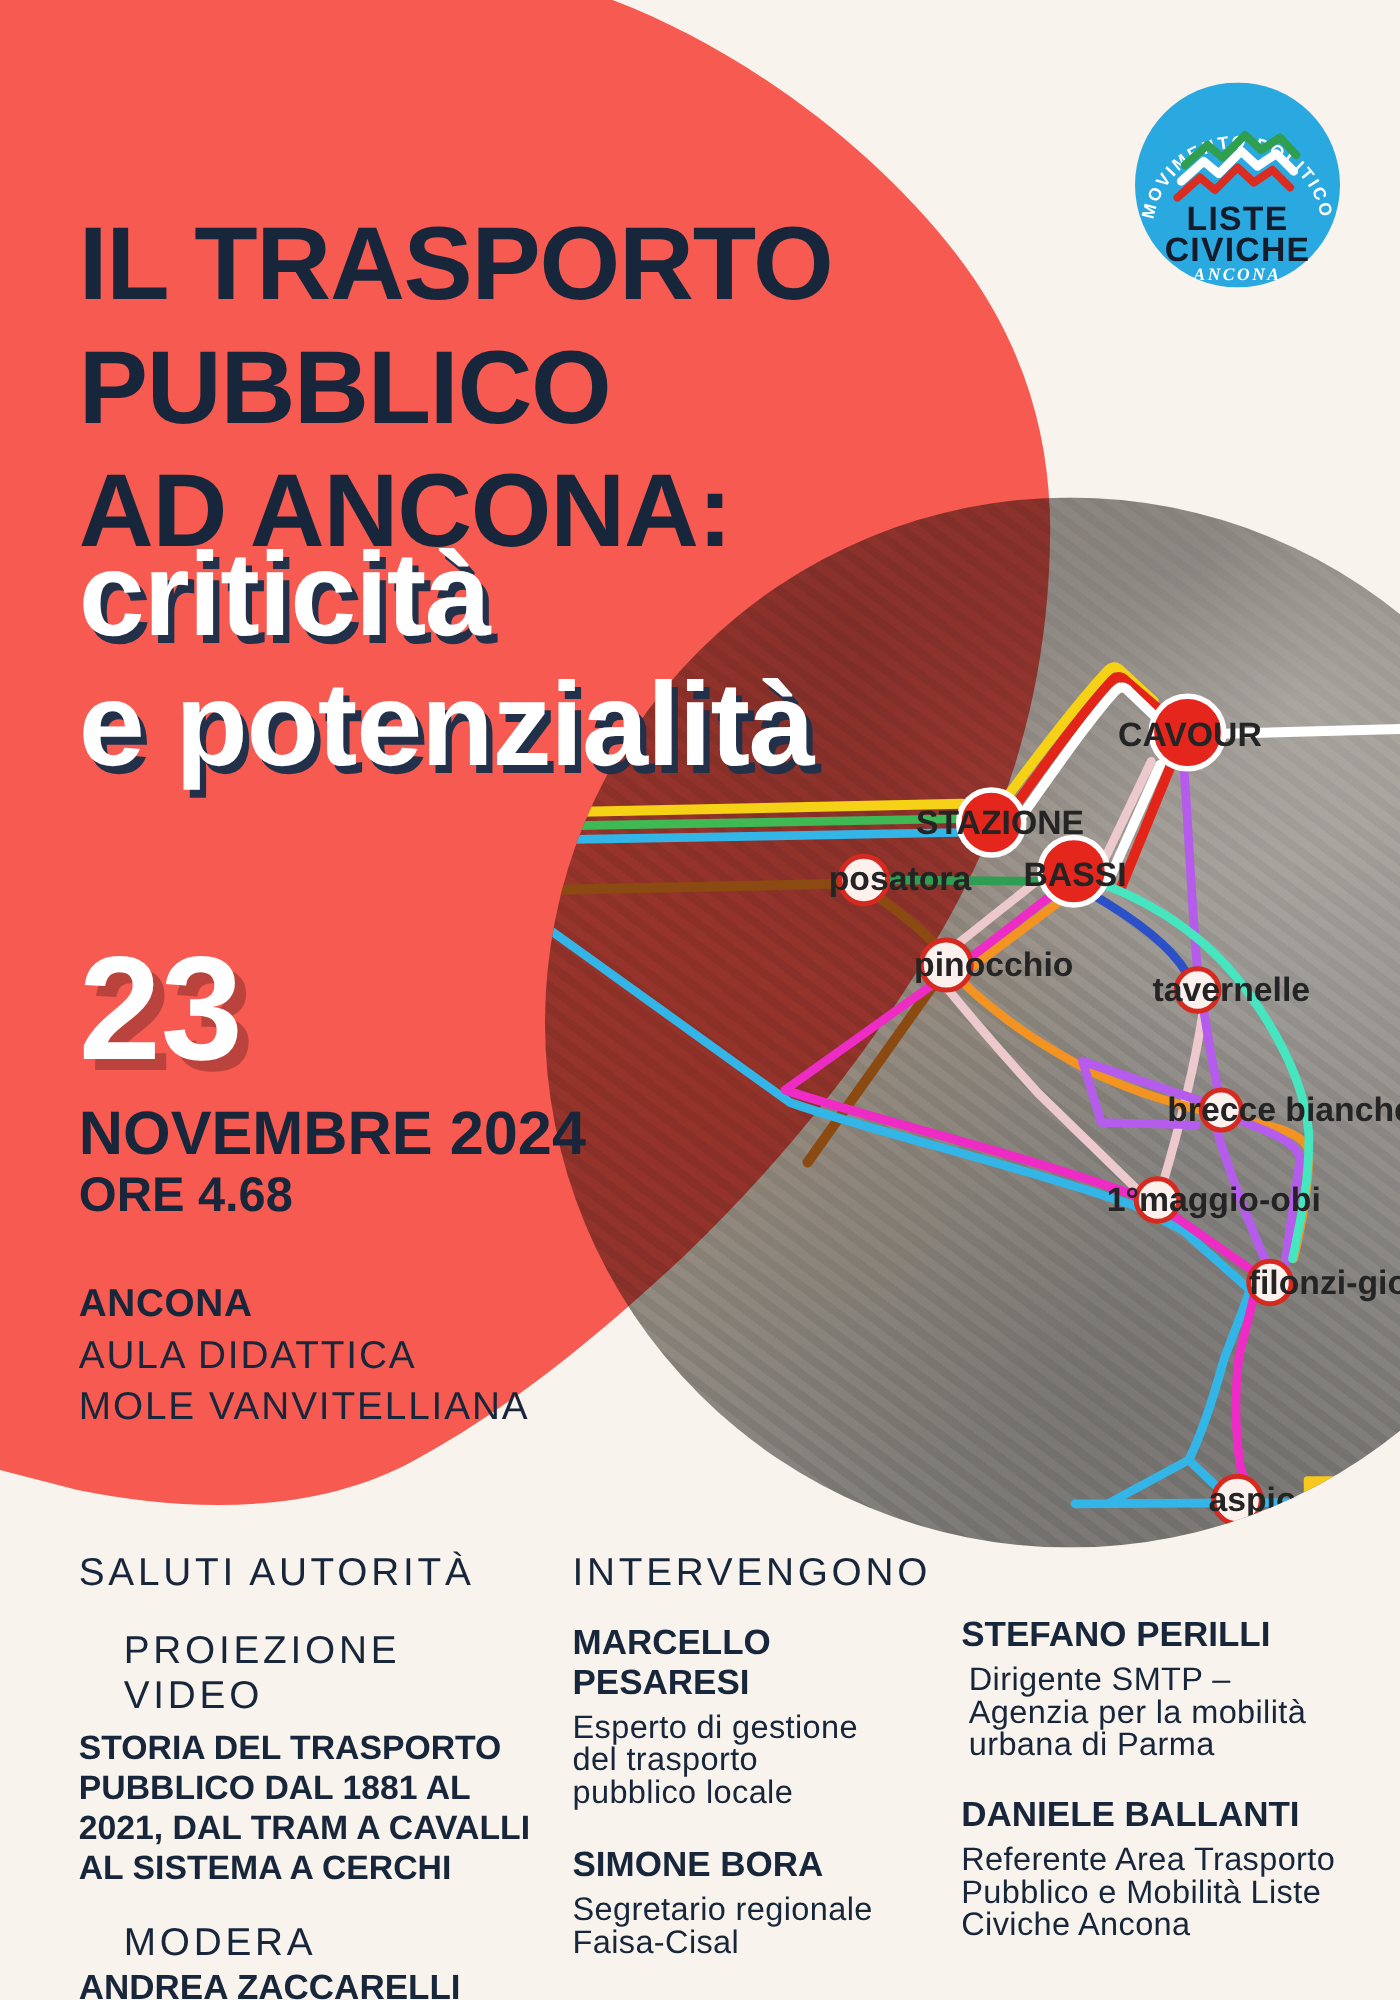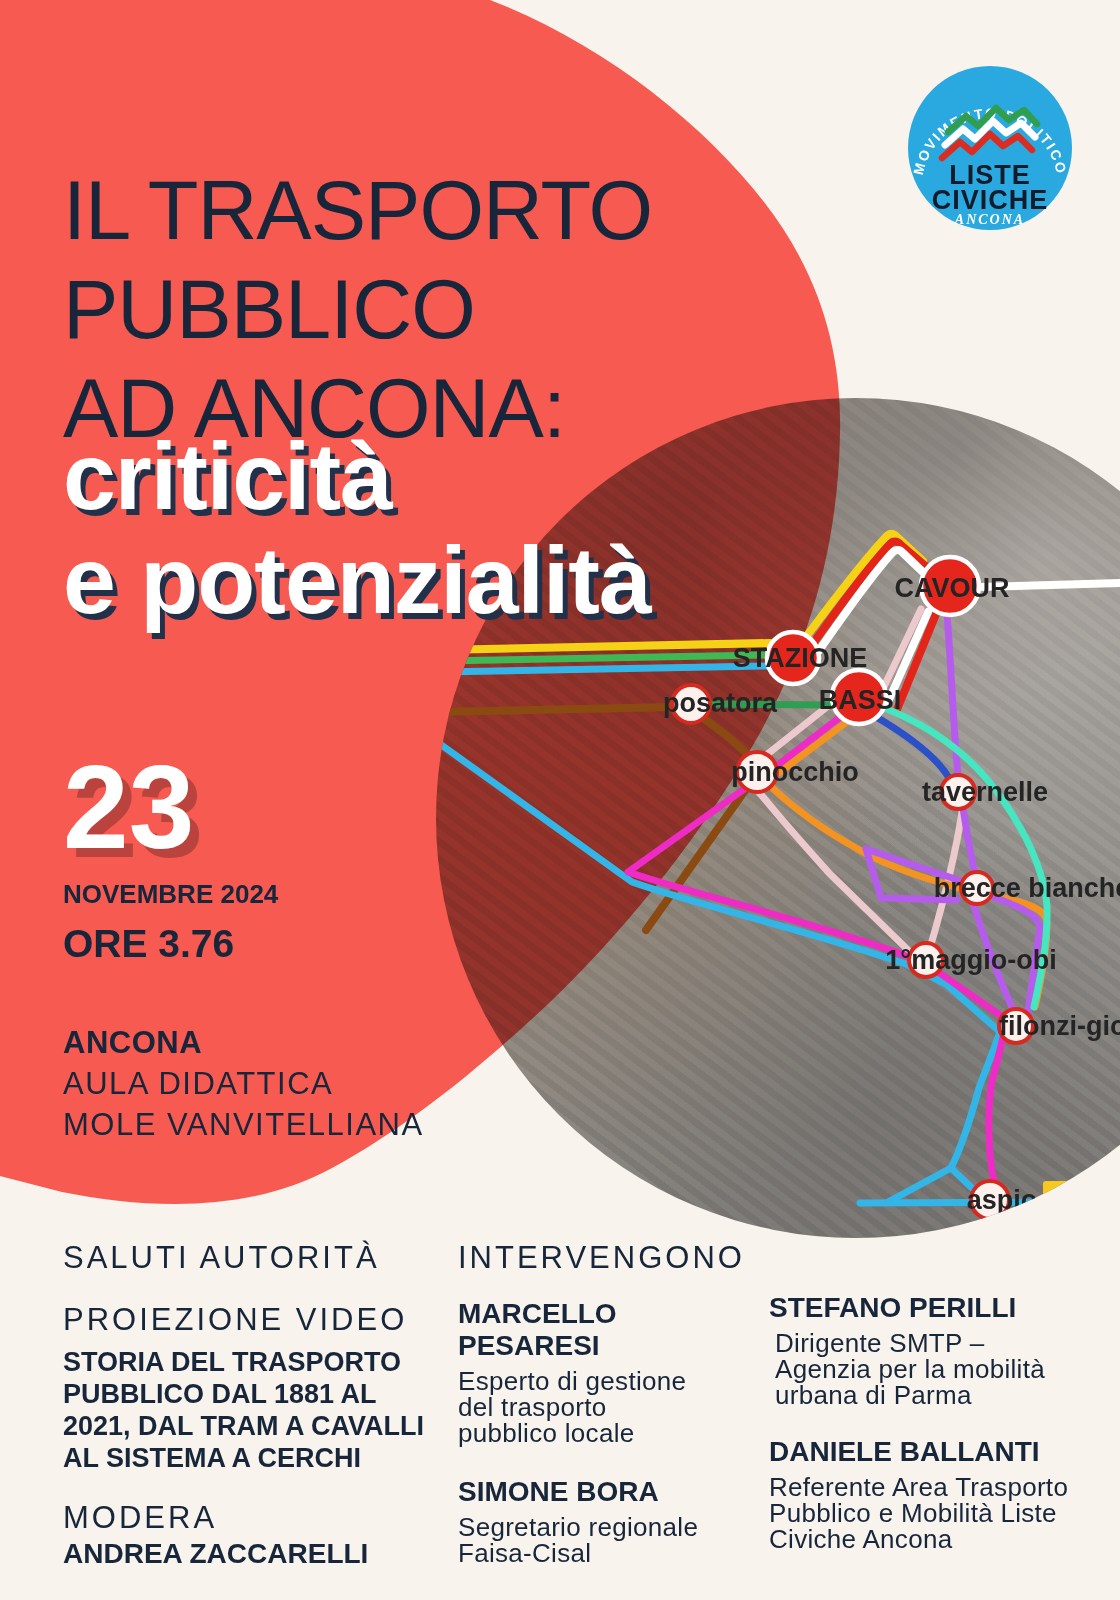--- a/index.html
+++ b/index.html
@@ -22,40 +22,40 @@
       radial-gradient(circle at 90% 58%, rgba(176,176,176,.4),  rgba(176,176,176,0) 35%),
       repeating-linear-gradient(37deg, rgba(255,255,255,.05) 0 7px, rgba(0,0,0,.06) 7px 14px),
       linear-gradient(155deg,#a49d97 0%,#99938e 30%,#8f8f8f 55%,#848484 80%,#7b7b7b 100%);
   }
   #map-net{position:absolute;left:0;top:0;z-index:3;}
   .stop-label{font-family:"Liberation Sans",sans-serif;font-weight:700;font-size:27px;fill:#242424;}
   .h-letter{font-family:"Liberation Sans",sans-serif;font-weight:700;font-size:27px;fill:#1c2b3a;}
   
   .layer-text{position:absolute;left:0;top:0;width:1120px;height:1600px;z-index:5;pointer-events:none;}
   .title-block{position:absolute;left:63px;top:161px;}
-  .title-line{font-size:83px;line-height:99px;font-weight:400;letter-spacing:-1px;color:#17263a;}
+  .title-line{font-size:83px;line-height:99px;font-weight:700;letter-spacing:-1px;color:#17263a;}
   .subtitle-block{position:absolute;left:63px;top:424px;}
   .subtitle-line{font-size:95px;line-height:104px;font-weight:800;letter-spacing:-1px;color:#ffffff;
     text-shadow:5px 6px 0 #233049;}
   .date-block{position:absolute;left:63px;top:748px;}
   .day{font-size:118px;line-height:118px;font-weight:700;color:#fff;text-shadow:9px 9px 0 rgba(90,35,32,.38);}
-  .month{font-size:26px;line-height:50px;font-weight:800;margin-top:3px;}
+  .month{font-size:49px;line-height:50px;font-weight:800;margin-top:16px;}
   .time{font-size:39px;line-height:50px;font-weight:800;}
   .place-block{position:absolute;left:63px;top:1022px;}
   .city{font-size:31px;line-height:41px;font-weight:800;letter-spacing:.5px;}
   .venue{font-size:31px;line-height:41px;font-weight:400;letter-spacing:1.5px;}
   .col{position:absolute;}
   .col1{left:63px;top:1240px;width:370px;}
   .col2{left:458px;top:1240px;width:300px;}
   .col3{left:769px;top:1292px;width:340px;}
   .head{font-size:31px;font-weight:400;letter-spacing:3px;color:#17263a;}
   .bold-line{font-size:27px;line-height:32px;font-weight:800;}
   .name{font-size:28px;font-weight:800;}
   .role{font-size:26px;line-height:26px;font-weight:400;letter-spacing:.3px;}
-  .mt26{margin-top:26px;} .mt8{margin-top:8px;} .mt6{margin-top:6px;}
+  .mt26{margin-top:26px;margin-left:36px;} .mt8{margin-top:8px;} .mt6{margin-top:6px;}
   .mt22{margin-top:22px;} .mt30{margin-top:30px;} .mt28{margin-top:28px;} .mt2{margin-top:2px;}
   .role-indent{padding-left:6px;}
   
   #logo{position:absolute;left:908px;top:66px;z-index:6;}
   .logo-arc{font-family:"Liberation Sans",sans-serif;font-weight:700;font-size:14px;letter-spacing:2px;fill:#ffffff;}
   .logo-name{font-family:"Liberation Sans",sans-serif;font-weight:800;font-size:27px;letter-spacing:1px;fill:#141c2b;}
   .logo-city{font-family:"Liberation Serif",serif;font-style:italic;font-weight:700;font-size:14px;letter-spacing:2px;fill:#ffffff;}
 </style>
 </head>
 <body>
@@ -133,21 +133,21 @@
       <div class="title-line">PUBBLICO</div>
       <div class="title-line">AD ANCONA:</div>
     </div>
     <div class="subtitle-block">
       <div class="subtitle-line">criticità</div>
       <div class="subtitle-line">e potenzialità</div>
     </div>
     <div class="date-block">
       <div class="day">23</div>
       <div class="month">NOVEMBRE 2024</div>
-      <div class="time">ORE 3.76</div>
+      <div class="time">ORE 4.68</div>
     </div>
     <div class="place-block">
       <div class="city">ANCONA</div>
       <div class="venue">AULA DIDATTICA</div>
       <div class="venue">MOLE VANVITELLIANA</div>
     </div>
 
     <div class="col col1">
       <div class="head">SALUTI AUTORITÀ</div>
       <div class="head mt26">PROIEZIONE VIDEO</div>

